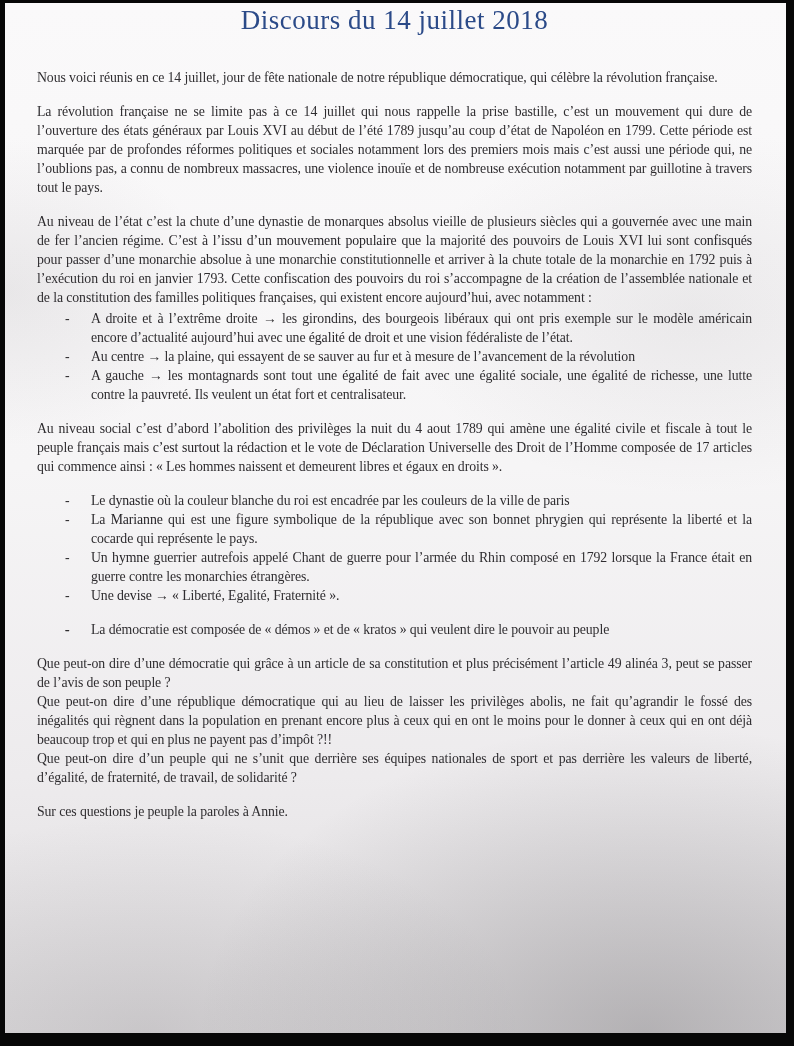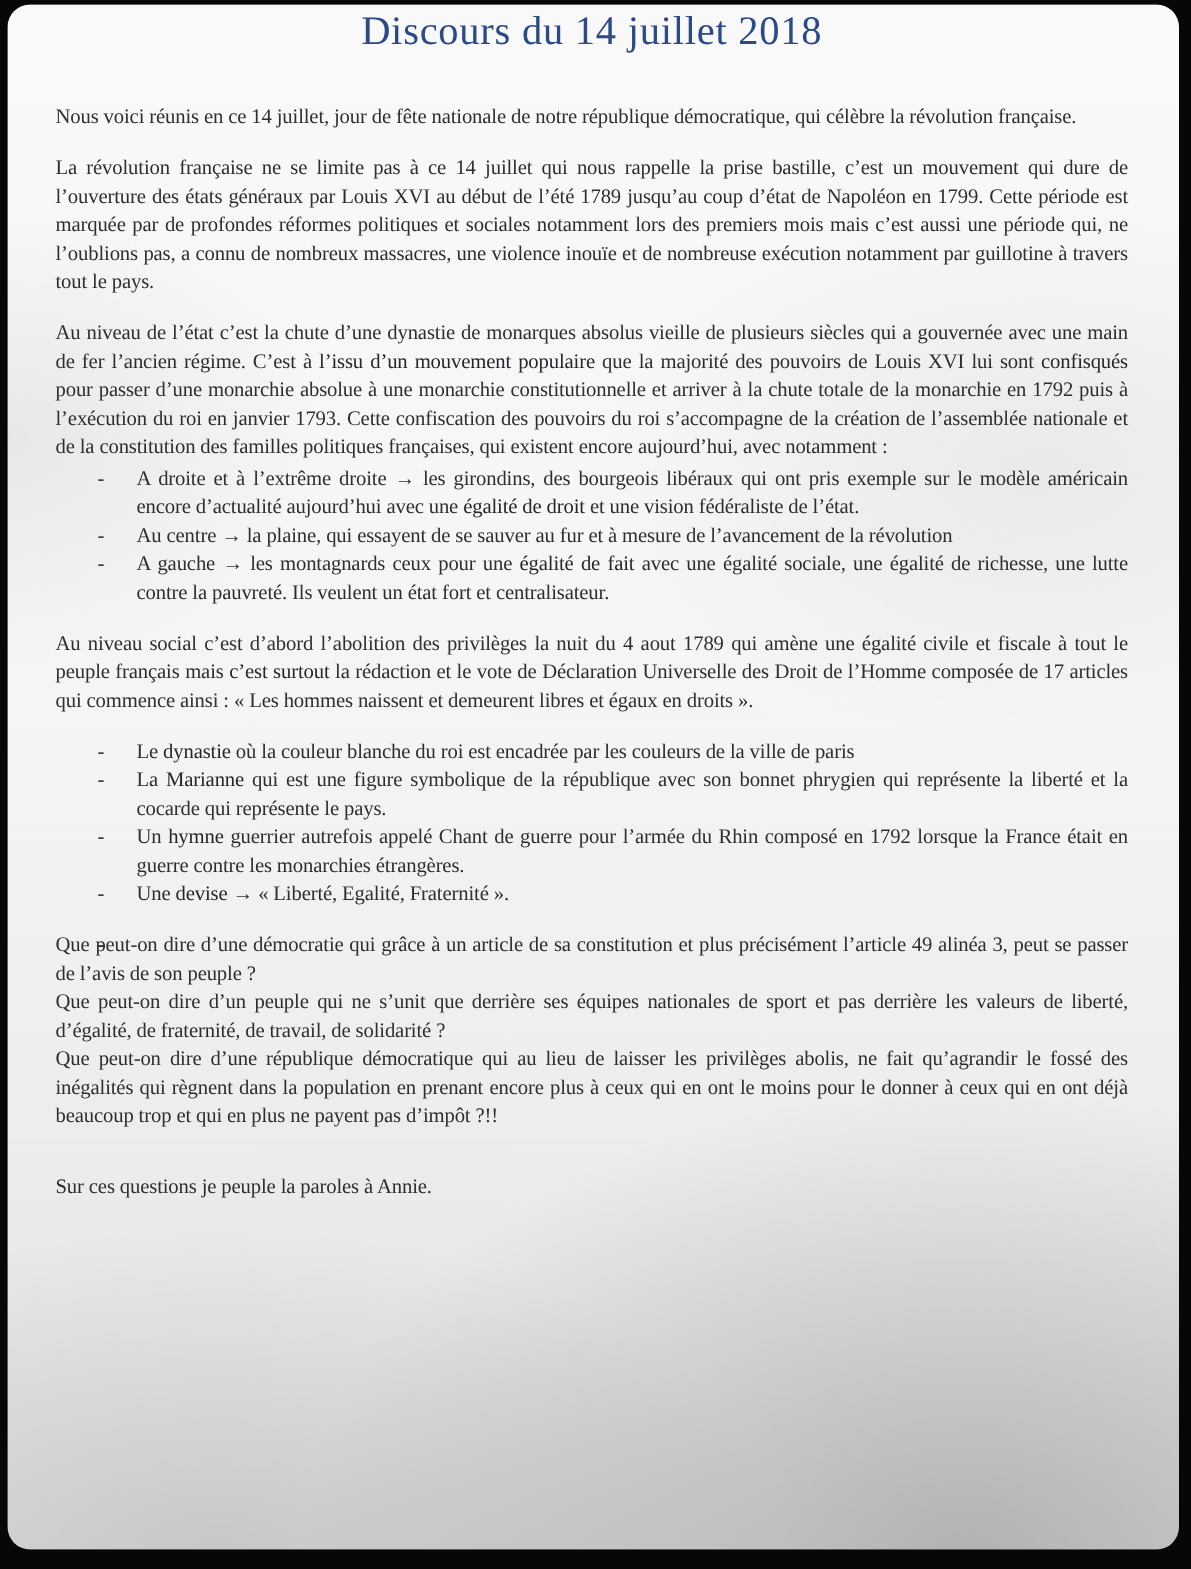--- a/index.html
+++ b/index.html
@@ -14,21 +14,20 @@
     position: absolute;
     top: 3px; left: 5px; right: 8px; bottom: 13px;
     background-color: #f7f6f7;
     background-image:
       radial-gradient(ellipse 420px 260px at 88% 30%, rgba(140,135,140,0.12), transparent 70%),
       radial-gradient(ellipse 300px 220px at 0% 28%, rgba(140,135,140,0.14), transparent 70%),
       radial-gradient(ellipse 620px 430px at 82% 100%, rgba(95,92,96,0.34), transparent 72%),
       radial-gradient(ellipse 520px 300px at 18% 100%, rgba(110,106,110,0.20), transparent 72%),
       linear-gradient(180deg, #faf9fa 0%, #f6f5f6 45%, #edebed 75%, #dfdddf 100%);
     overflow: hidden;
-    border-radius: 15px;
   }
   .content {
     padding: 6px 34px 0 32px;
     color: #2f2d30;
     font-size: 13.8px;
     line-height: 19px;
     letter-spacing: -0.1px;
     text-align: justify;
   }
   .title {
@@ -51,63 +50,63 @@
   }
   ul.list li {
     position: relative;
     padding-left: 54px;
     text-align: justify;
   }
   ul.list li .dash {
     position: absolute;
     left: 28px; top: 0;
   }
-  .qblock { margin: 0 0 28px 0; }
+  .qblock { margin: 0 0 15px 0; }
   .qblock p { margin: 0; }
 </style>
 </head>
 <body>
 
 <div class="page">
   <div class="content">
 
     <h1 class="title">Discours du 14 juillet 2018</h1>
 
 
     <p>Nous voici réunis en ce 14 juillet, jour de fête nationale de notre république démocratique, qui célèbre la révolution française.</p>
 
     <p>La révolution française ne se limite pas à ce 14 juillet qui nous rappelle la prise bastille, c’est un mouvement qui dure de l’ouverture des états généraux par Louis XVI au début de l’été 1789 jusqu’au coup d’état de Napoléon en 1799. Cette période est marquée par de profondes réformes politiques et sociales notamment lors des premiers mois mais c’est aussi une période qui, ne l’oublions pas, a connu de nombreux massacres, une violence inouïe et de nombreuse exécution notamment par guillotine à travers tout le pays.</p>
 
     <p class="no-gap"><span>Au niveau de l’état c’est la chute d’une dynastie de monarques absolus vieille de plusieurs siècles qui a gouvernée avec une main de fer l’ancien régime. C’est à </span><strong>l’issu d’un mouvement populaire</strong><span> que la majorité des pouvoirs de Louis XVI lui sont </span><strong>confisqués</strong><span> pour passer d’une monarchie absolue à une monarchie constitutionnelle et arriver à la chute totale de la monarchie en 1792 puis à l’exécution du roi en janvier 1793. Cette confiscation des pouvoirs du roi s’accompagne de la création de l’assemblée nationale et de la constitution des familles politiques françaises, qui existent encore aujourd’hui, avec notamment :</span></p>
 
     <ul class="list">
       <li><span class="dash">-</span><span>A droite et à l’extrême droite → les girondins, des bourgeois libéraux qui ont pris exemple sur le modèle américain encore d’actualité aujourd’hui avec une </span><strong>égalité de droit</strong><span> et une vision fédéraliste de l’état.</span></li>
       <li><span class="dash">-</span><span>Au centre → la plaine, qui essayent de se sauver au fur et à mesure de l’avancement de la révolution</span></li>
-      <li><span class="dash">-</span><span>A gauche → les montagnards ceux pour une </span><strong>égalité de fait</strong><span> avec une égalité sociale, une égalité de richesse, une lutte contre la pauvreté. Ils veulent un état fort et centralisateur.</span></li>
+      <li><span class="dash">-</span><span>A gauche → les montagnards sont tout une </span><strong>égalité de fait</strong><span> avec une égalité sociale, une égalité de richesse, une lutte contre la pauvreté. Ils veulent un état fort et centralisateur.</span></li>
     </ul>
 
     <p><span>Au niveau social c’est d’abord l’abolition des privilèges la nuit du 4 aout 1789 qui amène une égalité civile et fiscale à tout le peuple français mais </span><strong>c’est surtout</strong><span> la rédaction et le vote de Déclaration Universelle des Droit de l’Homme composée de 17 articles qui commence ainsi : « Les hommes naissent et demeurent libres et égaux en droits ».</span></p>
 
 
     <ul class="list">
       <li><span class="dash">-</span><span>Le </span><strong>dynastie</strong><span> où la couleur blanche du roi est encadrée par les couleurs de la ville de paris</span></li>
       <li><span class="dash">-</span><span>La </span><strong>Marianne</strong><span> qui est une figure symbolique de la république avec son bonnet phrygien qui représente la liberté et la cocarde qui représente le pays.</span></li>
       <li><span class="dash">-</span><span>Un </span><strong>hymne</strong><span> guerrier autrefois appelé Chant de guerre pour l’armée du Rhin composé en 1792 lorsque la France était en guerre contre les monarchies étrangères.</span></li>
       <li><span class="dash">-</span><span>Une </span><strong>devise</strong><span> → « Liberté, Egalité, Fraternité ».</span></li>
     </ul>
 
 
     <ul class="list">
       <li><span class="dash">-</span></li>
-      <li><span class="dash">-</span></li>
+      <li><span class="dash">-</span><span>La démocratie est composée de « démos » et de « kratos » qui veulent dire le pouvoir au peuple</span></li>
     </ul>
 
 
     <div class="qblock">
       <p>Que peut-on dire d’une démocratie qui grâce à un article de sa constitution et plus précisément l’article 49 alinéa 3, peut se passer de l’avis de son peuple ?</p>
+      <p>Que peut-on dire d’une république démocratique qui au lieu de laisser les privilèges abolis, ne fait qu’agrandir le fossé des inégalités qui règnent dans la population en prenant encore plus à ceux qui en ont le moins pour le donner à ceux qui en ont déjà beaucoup trop et qui en plus ne payent pas d’impôt ?!!</p>
       <p>Que peut-on dire d’un peuple qui ne s’unit que derrière ses équipes nationales de sport et pas derrière les valeurs de liberté, d’égalité, de fraternité, de travail, de solidarité ?</p>
-      <p>Que peut-on dire d’une république démocratique qui au lieu de laisser les privilèges abolis, ne fait qu’agrandir le fossé des inégalités qui règnent dans la population en prenant encore plus à ceux qui en ont le moins pour le donner à ceux qui en ont déjà beaucoup trop et qui en plus ne payent pas d’impôt ?!!</p>
     </div>
 
     <p>Sur ces questions je peuple la paroles à Annie.</p>
 
   </div>
 </div>
 
 </body></html>

